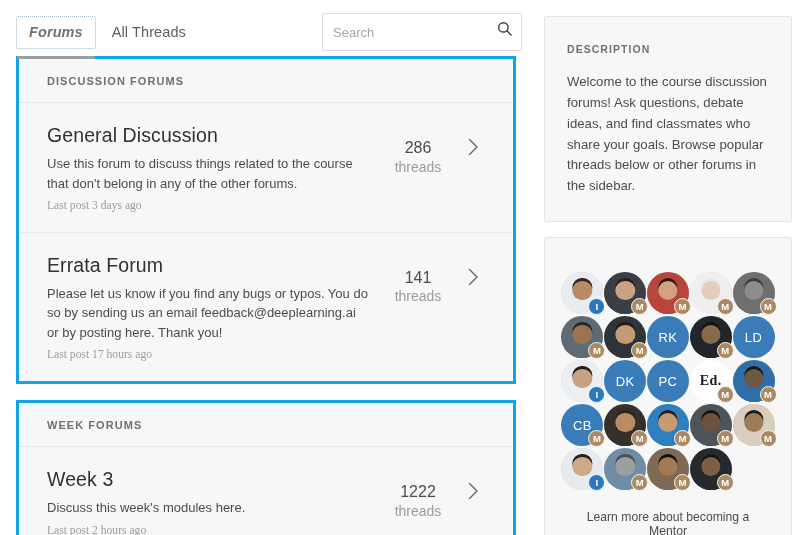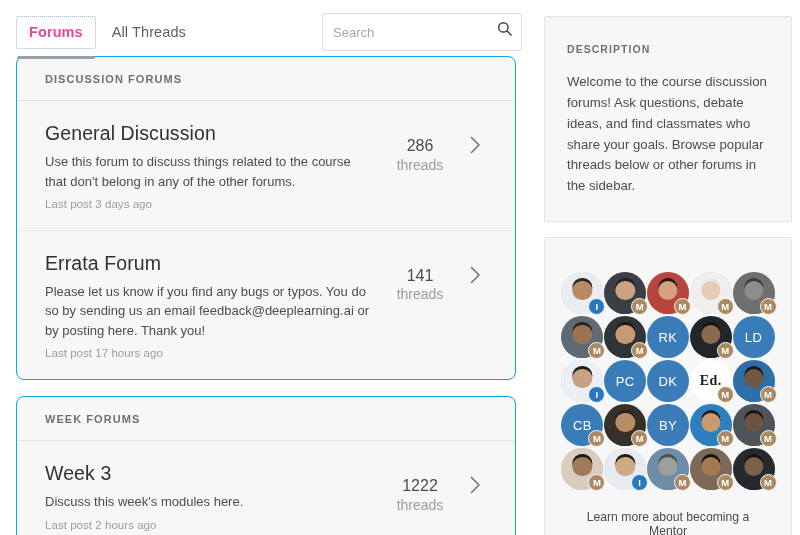--- a/index.html
+++ b/index.html
@@ -51,24 +51,25 @@
   .tab {
     font-size: 14.5px;
     color: #5d6063;
     padding: 7px 12px 8px 12px;
     cursor: pointer;
     position: relative;
     letter-spacing: .1px;
     white-space: nowrap;
   }
   .tab.active {
-    color: #ec4899;
+    color: #737373;
     font-weight: bold;
     border: 1px dotted #9fb8cf;
     border-radius: 2px;
+    font-style: italic;
   }
   .tab.active::after {
     content: "";
     position: absolute;
     left: 0px;
     right: 0px;
     bottom: -11px;
     height: 3px;
     background: #9aa0a6;
     border-radius: 2px;
@@ -104,22 +105,22 @@
     cursor: pointer;
     display: flex;
     align-items: center;
     justify-content: center;
     padding: 0;
   }
 
   
   .card {
     background: #f7f7f7;
-    border: 1px solid #0ea5e9;
-    border-radius: 8px;
+    border: 3px solid #0ea5e9;
+    border-radius: 0;
     margin: 0 10px 16px 10px;
     overflow: hidden;
   }
   .card-header {
     padding: 16px 28px 15px 28px;
     border-bottom: 1px solid #e4e4e4;
     font-size: 11px;
     font-weight: bold;
     letter-spacing: 1.05px;
     color: #6d7175;
@@ -146,20 +147,21 @@
   .forum-desc {
     font-size: 13px;
     color: #4a4d50;
     line-height: 1.48;
     max-width: 350px;
   }
   .forum-lastpost {
     font-size: 11.6px;
     color: #9a9da0;
     margin-top: 6px;
+    font-family: Liberation Serif, serif;
   }
   .forum-count {
     flex: 0 0 70px;
     text-align: center;
     padding-top: 16px;
   }
   .count-num {
     font-size: 16px;
     color: #4a4d50;
     line-height: 1.1;
@@ -478,24 +480,24 @@
             <div class="avatar photo">
               <div class="face">
                 <div class="bg" style="background:#eceff2"></div>
                 <div class="body" style="background:#eceff2"></div>
                 <div class="head" style="background:#c8a183;box-shadow:0 -3px 0 0 #221c17;"></div>
               </div>
             </div>
             <div class="badge i">I</div>
           </div>
           <div class="avatar-wrap">
+            <div class="avatar">DK</div>
+          </div>
+          <div class="avatar-wrap">
             <div class="avatar">PC</div>
-          </div>
-          <div class="avatar-wrap">
-            <div class="avatar">DK</div>
           </div>
           <div class="avatar-wrap">
             <div class="avatar logo">Ed.</div>
             <div class="badge m">M</div>
           </div>
           <div class="avatar-wrap">
             <div class="avatar photo">
               <div class="face">
                 <div class="bg" style="background:#2f6fa8"></div>
                 <div class="body" style="background:#2f6fa8"></div>
@@ -512,23 +514,20 @@
             <div class="avatar photo">
               <div class="face">
                 <div class="bg" style="background:#37302a"></div>
                 <div class="body" style="background:#37302a"></div>
                 <div class="head" style="background:#b98c66;box-shadow:0 -3px 0 0 #2a211a;"></div>
               </div>
             </div>
             <div class="badge m">M</div>
           </div>
           <div class="avatar-wrap">
-            <div class="avatar">BY</div>
-          </div>
-          <div class="avatar-wrap">
             <div class="avatar photo">
               <div class="face">
                 <div class="bg" style="background:#2e7fc0"></div>
                 <div class="body" style="background:#2e7fc0"></div>
                 <div class="head" style="background:#c79a72;box-shadow:0 -3px 0 0 #241d17;"></div>
               </div>
             </div>
             <div class="badge m">M</div>
           </div>
           <div class="avatar-wrap">

